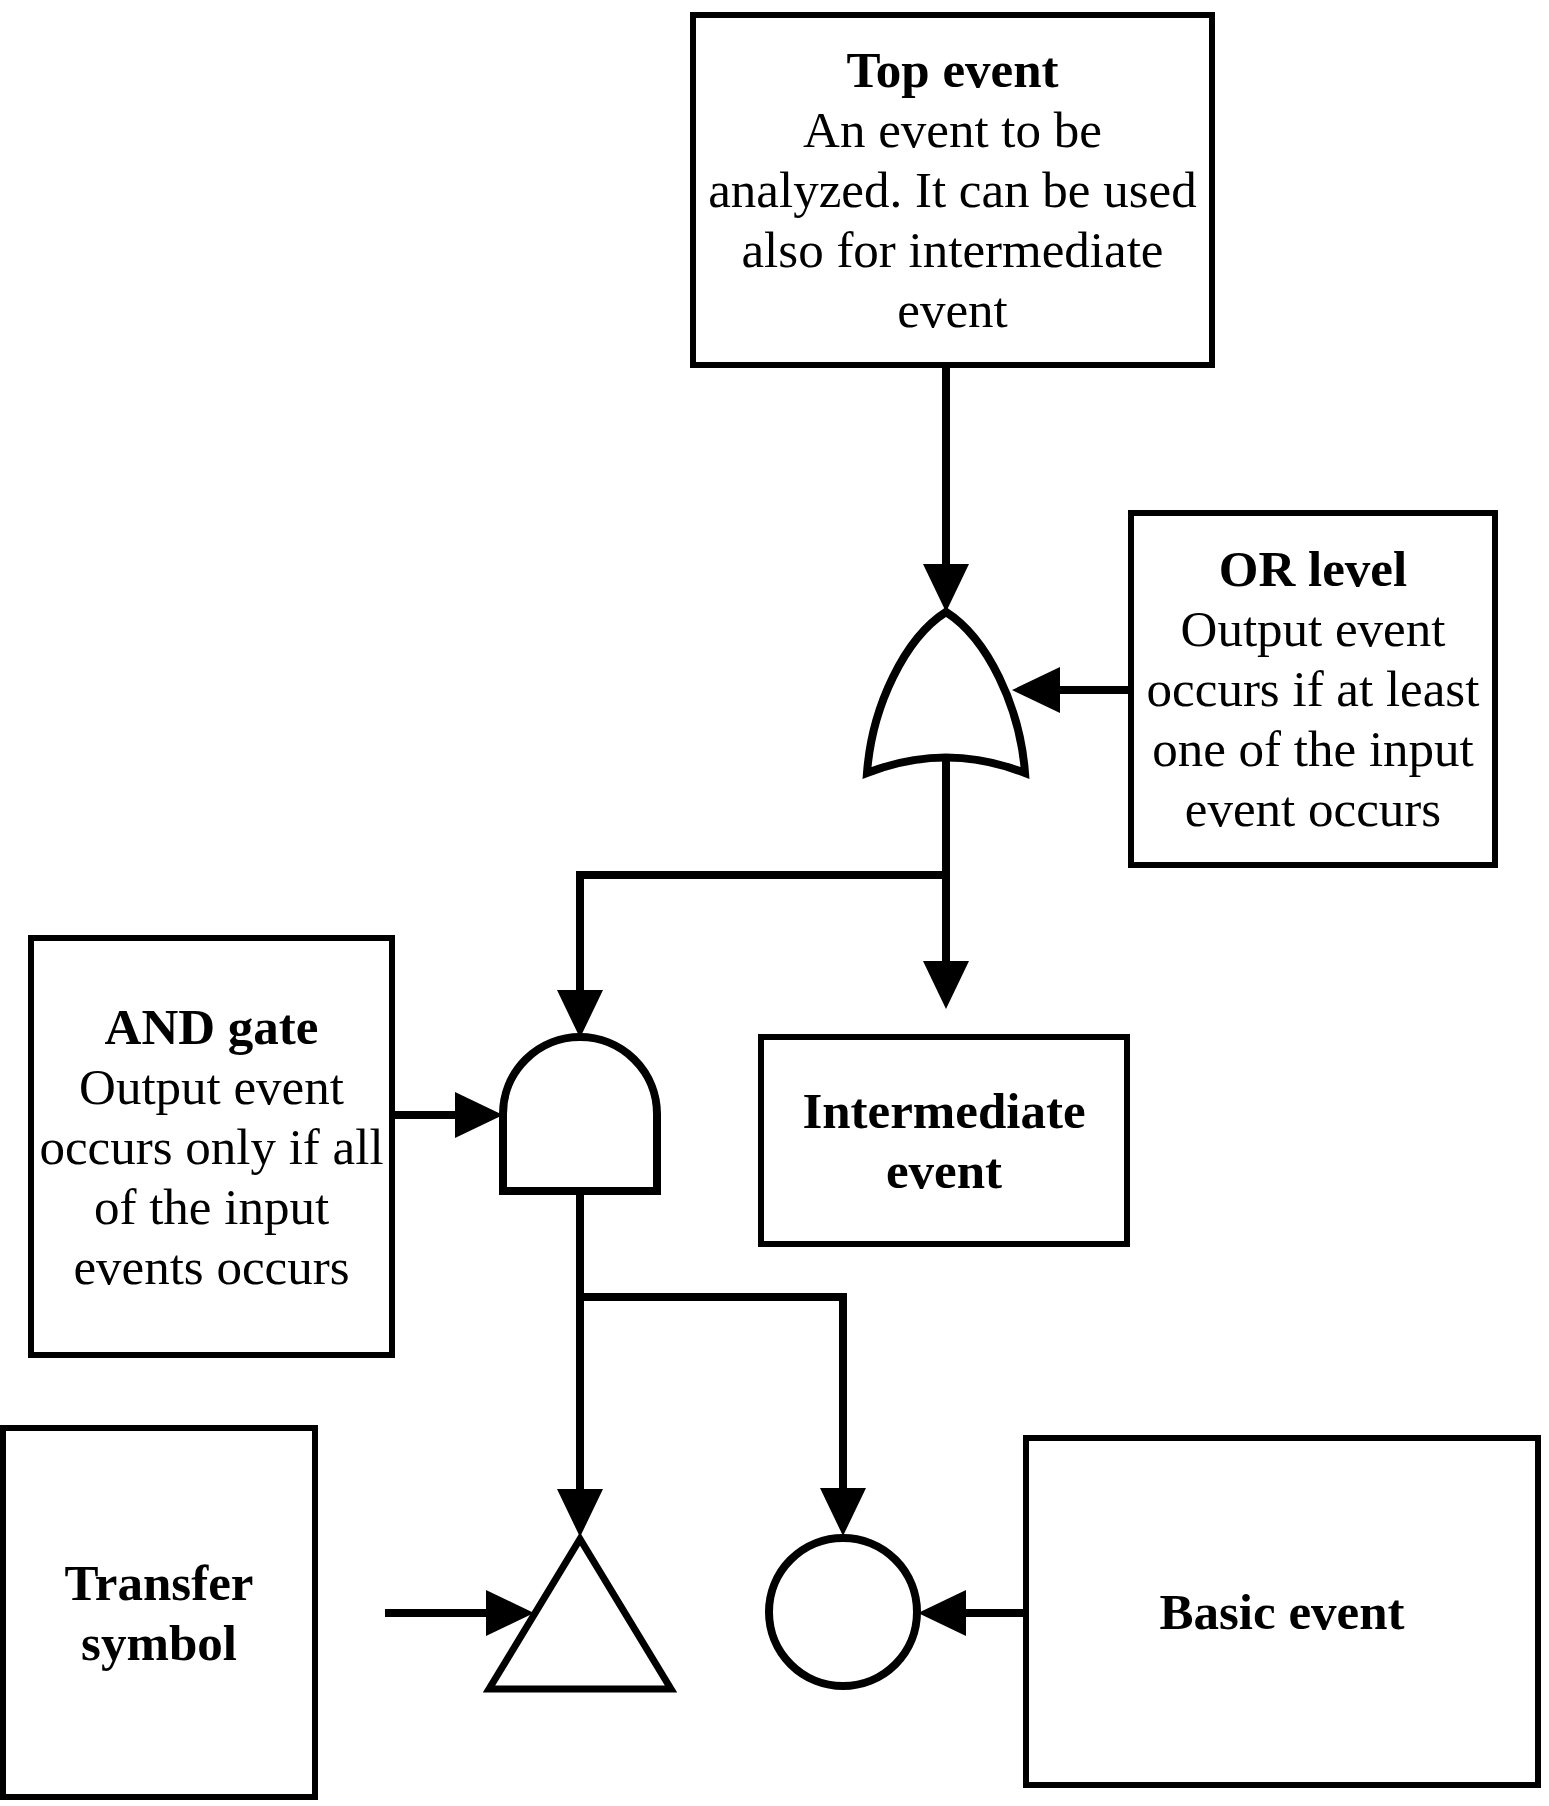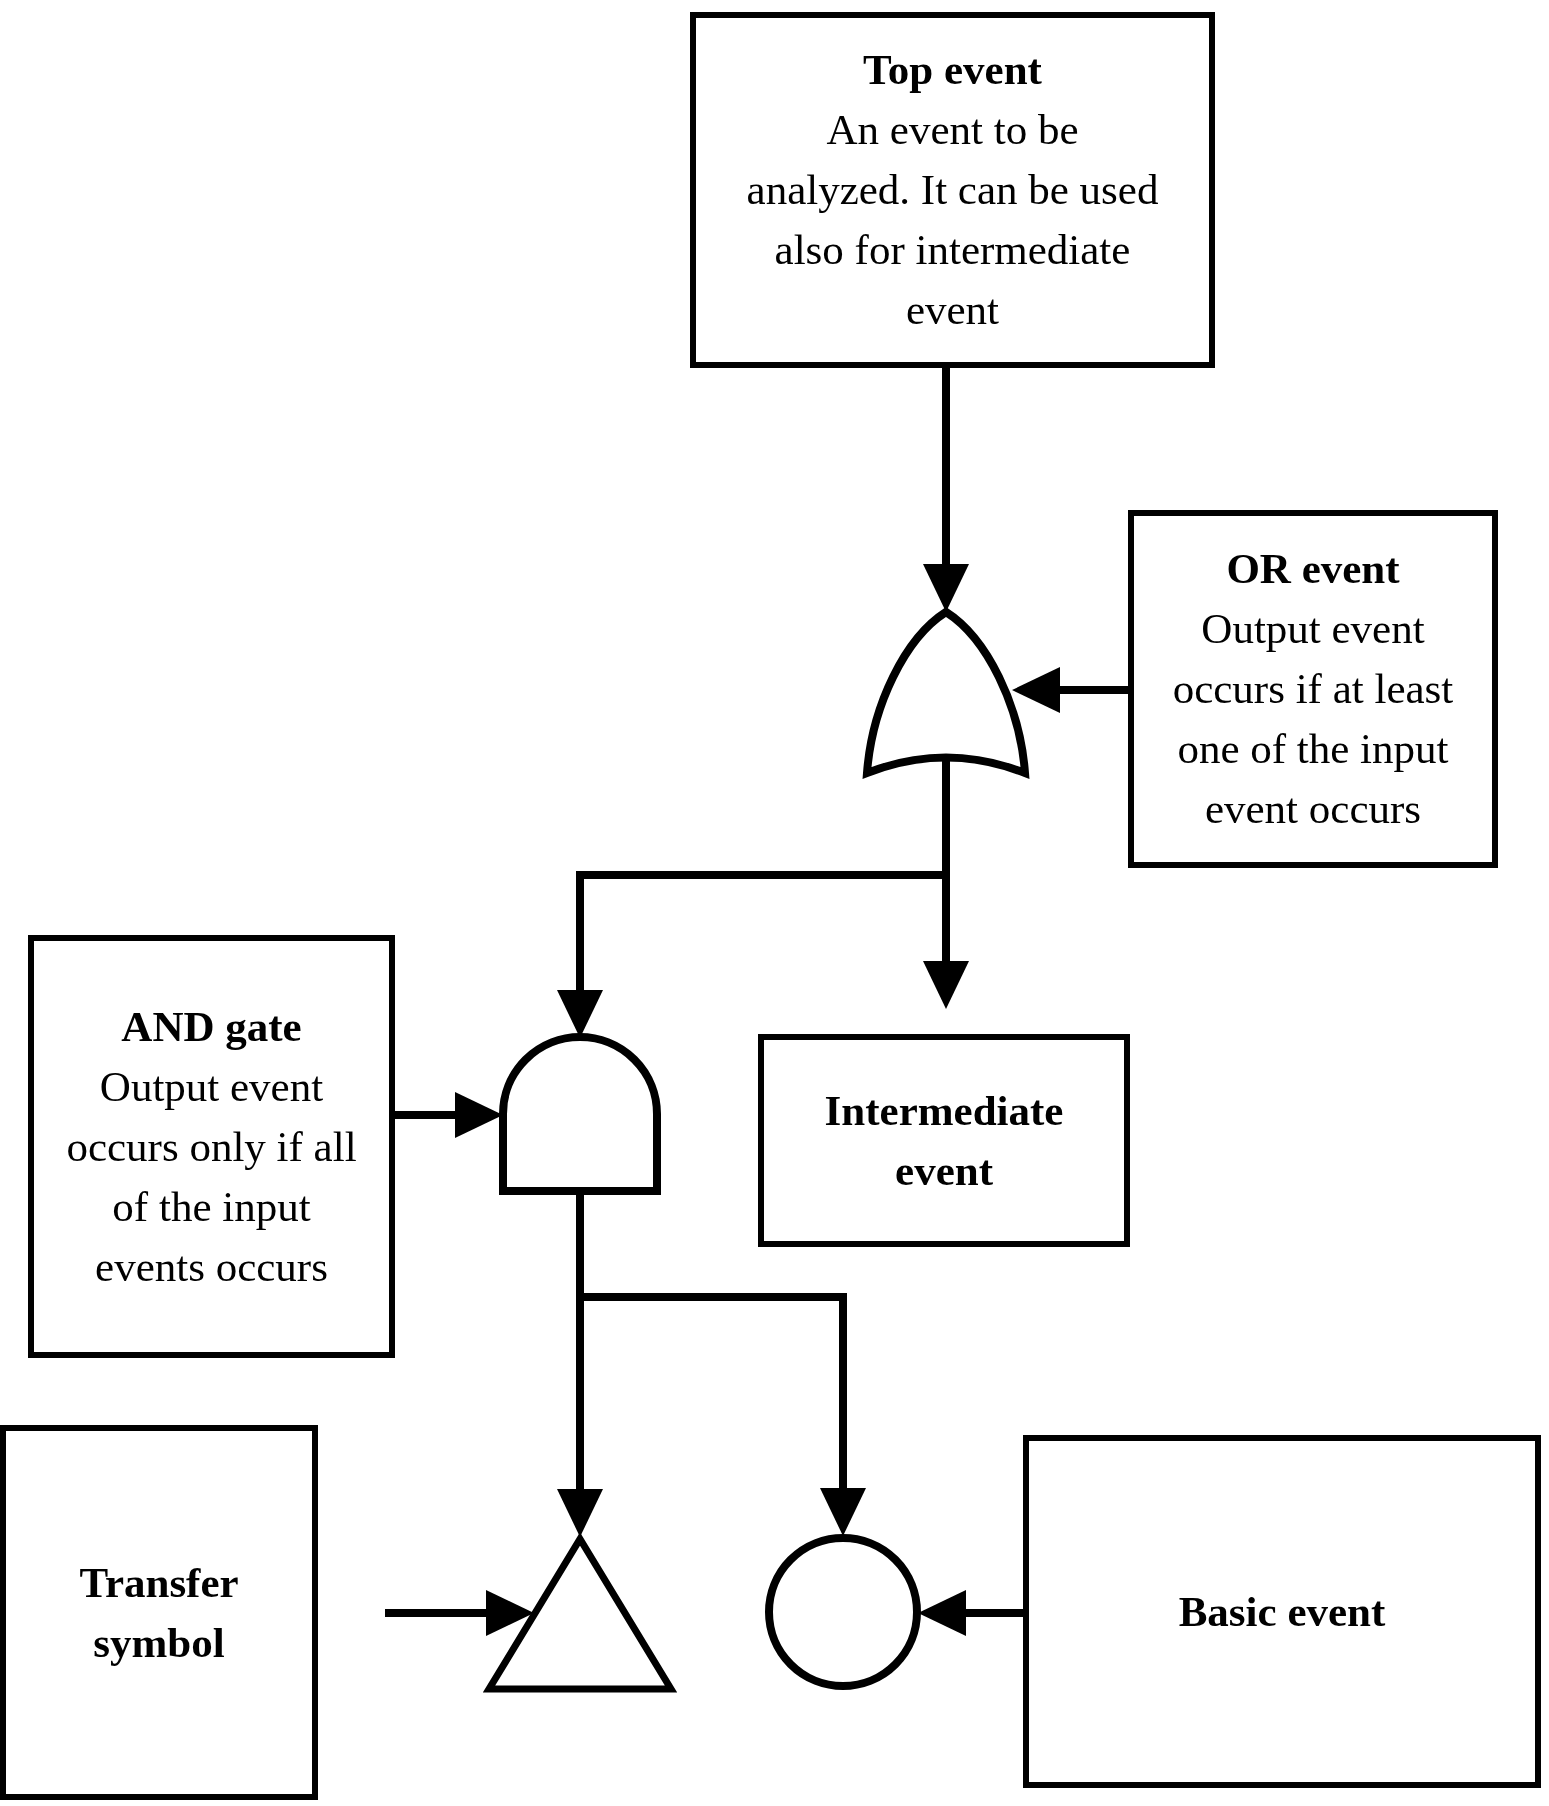--- a/index.html
+++ b/index.html
@@ -26,21 +26,21 @@
   .node-box {
     position: absolute;
     box-sizing: border-box;
     border: 6px solid #000000;
     background: #ffffff;
     display: flex;
     flex-direction: column;
     justify-content: center;
     align-items: center;
     text-align: center;
-    font-size: 43px;
+    font-size: 51px;
     line-height: 60px;
   }
   .node-title {
     font-weight: bold;
     white-space: pre-line;
   }
   .node-body {
     white-space: pre-line;
   }
   
@@ -107,21 +107,21 @@
 
   <div class="node-box box-top-event">
     <div class="node-title">Top event</div>
     <div class="node-body">An event to be
 analyzed. It can be used
 also for intermediate
 event</div>
   </div>
 
   <div class="node-box box-or-gate">
-    <div class="node-title">OR event</div>
+    <div class="node-title">OR level</div>
     <div class="node-body">Output event
 occurs if at least
 one of the input
 event occurs</div>
   </div>
 
   <div class="node-box box-and-gate">
     <div class="node-title">AND gate</div>
     <div class="node-body">Output event
 occurs only if all

